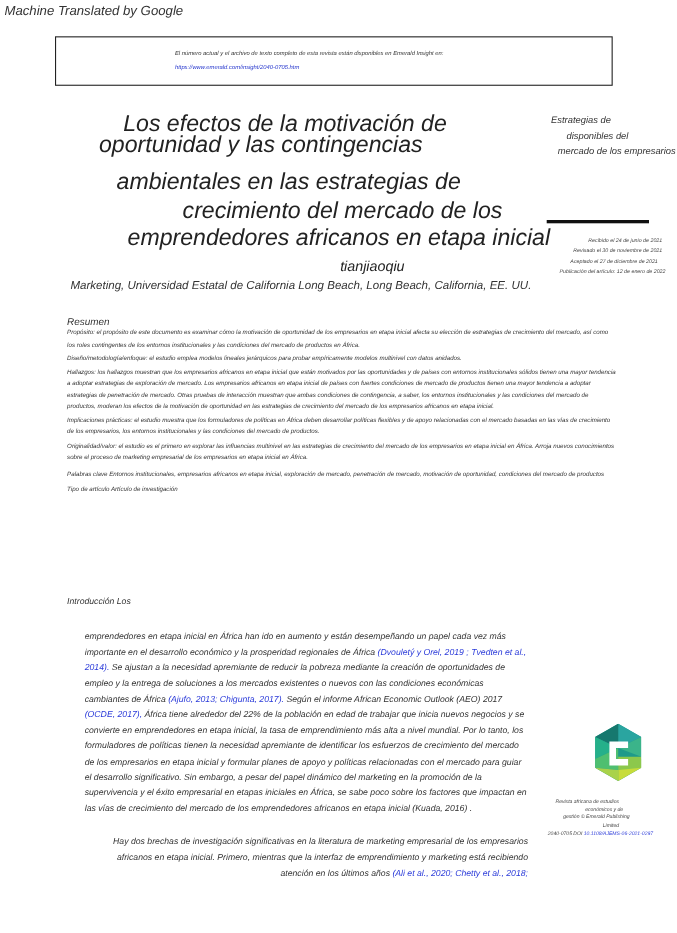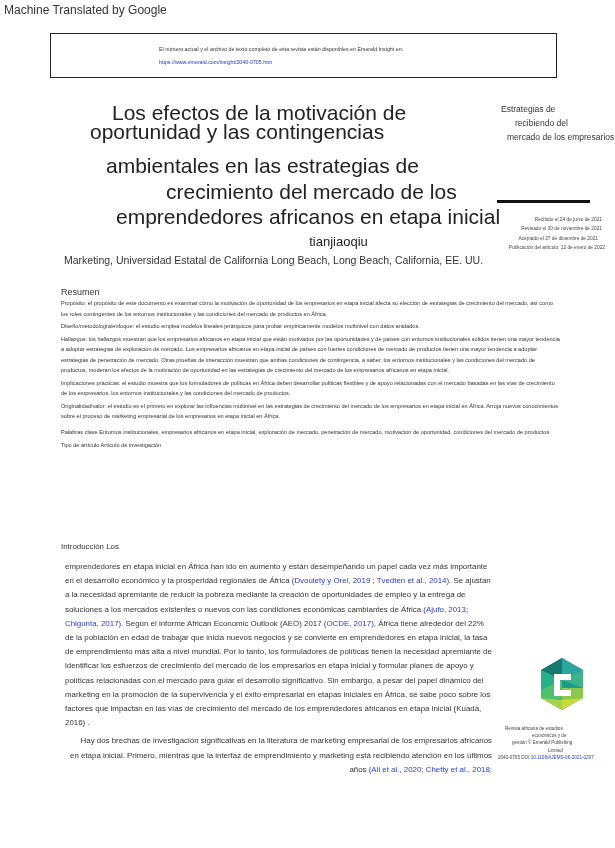--- a/index.html
+++ b/index.html
@@ -1,38 +1,38 @@
 <!DOCTYPE html>
 <html><head>
   <meta charset="utf-8">
   <style>
     html, body { margin: 0; padding: 0; background: #ffffff; }
     body {
       width: 615px; height: 848px; position: relative; overflow: hidden;
       font-family: "Liberation Sans", sans-serif; color: #222;
     }
-    .abs { position: absolute; }
+    .abs { position: absolute; font-style: italic; }
     .mt-banner { left: 4px; top: 3px; font-size: 12px; color: #333; }
     .avail-box {
       left: 50px; top: 33px; width: 507px; height: 45px;
       border: 1.5px solid #222; box-sizing: border-box;
     }
     .avail-box .line1 { position: absolute; left: 108px; top: 12px; font-size: 5.3px; color: #333; white-space: nowrap; }
     .avail-box .line2 { position: absolute; left: 108px; top: 25px; font-size: 5.3px; color: #2233cc; white-space: nowrap; }
     .title-line { font-size: 21px; color: #222; white-space: nowrap; line-height: 24px; }
     .side-title { font-size: 8.5px; color: #333; white-space: nowrap; line-height: 14px; }
     .rule { left: 497px; top: 200px; width: 93px; height: 3px; background: #111; }
     .dates { font-size: 4.8px; color: #444; white-space: nowrap; text-align: right; line-height: 8.5px; }
     .author { left: 16px; width: 615px; top: 234px; text-align: center; font-size: 13px; color: #222; padding-left: 30px; box-sizing: border-box; }
     .affil { left: 64px; top: 254px; font-size: 10.5px; color: #333; white-space: nowrap; }
     .abstract-head { left: 61px; top: 287px; font-size: 9px; color: #333; }
     .abs-text { left: 61px; width: 500px; font-size: 5.6px; color: #333; line-height: 10.5px; }
     .abs-text p { margin: 0 0 2px 0; }
     .body-text { left: 61px; width: 435px; font-size: 7.9px; color: #333; line-height: 14.2px; }
-    .body-text p { margin: 4px; }
+    .body-text p { margin: 16px; }
     .cite { color: #2a3ad9; }
     .indent { text-indent: 14px; text-align: right; }
     .logo { left: 541px; top: 658px; width: 42px; height: 54px; }
     .journal-info { left: 498px; top: 725px; width: 117px; font-size: 4.6px; color: #444; line-height: 7.2px; text-align: right; }
     .journal-info .doi { white-space: nowrap; }
   </style>
 </head>
 <body>
 
 <div class="abs mt-banner">Machine Translated by Google</div>
@@ -42,21 +42,21 @@
   <div class="line2">https://www.emerald.com/insight/2040-0705.htm</div>
 </div>
 
 <div class="abs title-line" style="left:112px; top:101px;text-align:center;">Los efectos de la motivación de</div>
 <div class="abs title-line" style="left:90px; top:120px;">oportunidad y las contingencias</div>
 <div class="abs title-line" style="left:78px; top:154px;margin-left:28px;">ambientales en las estrategias de</div>
 <div class="abs title-line" style="left:166px; top:180px;">crecimiento del mercado de los</div>
 <div class="abs title-line" style="left:116px; top:205px;">emprendedores africanos en etapa inicial</div>
 
 <div class="abs side-title" style="left:501px; top:102px;">Estrategias de</div>
-<div class="abs side-title" style="left:515px; top:116px;">recibiendo del</div>
+<div class="abs side-title" style="left:515px; top:116px;">disponibles del</div>
 <div class="abs side-title" style="left:507px; top:130px;">mercado de los empresarios</div>
 
 <div class="abs rule"></div>
 
 <div class="abs dates" style="right:13px; top:216px;">Recibido el 24 de junio de 2021</div>
 <div class="abs dates" style="right:13px; top:225px;">Revisado el 30 de noviembre de 2021</div>
 <div class="abs dates" style="right:17px; top:235px;">Aceptado el 27 de diciembre de 2021</div>
 <div class="abs dates" style="right:10px; top:244px;">Publicación del artículo: 12 de enero de 2022</div>
 
 <div class="abs author">tianjiaoqiu</div>

